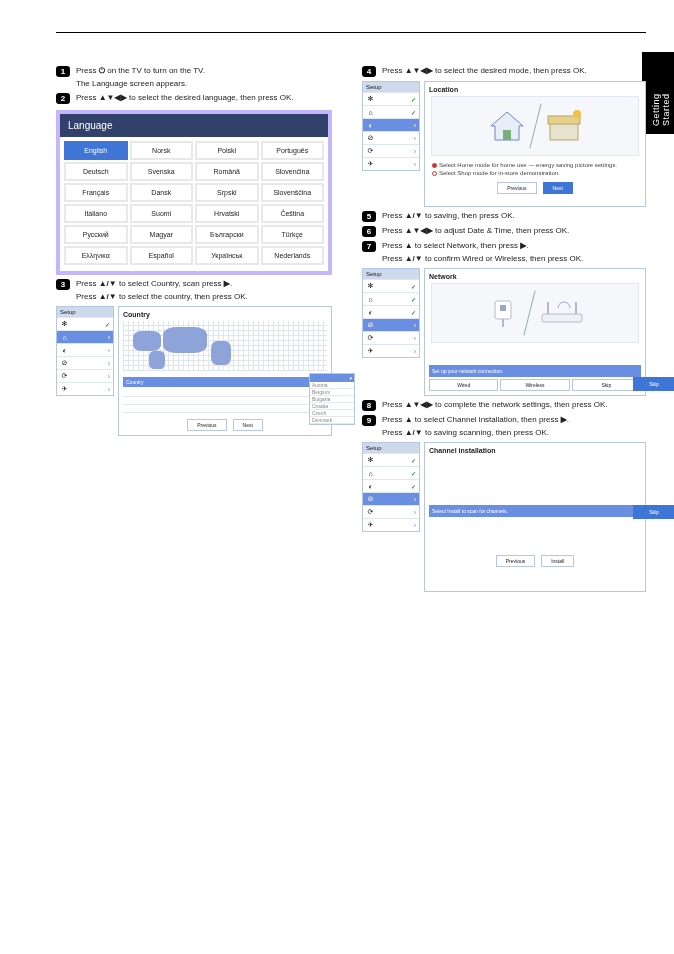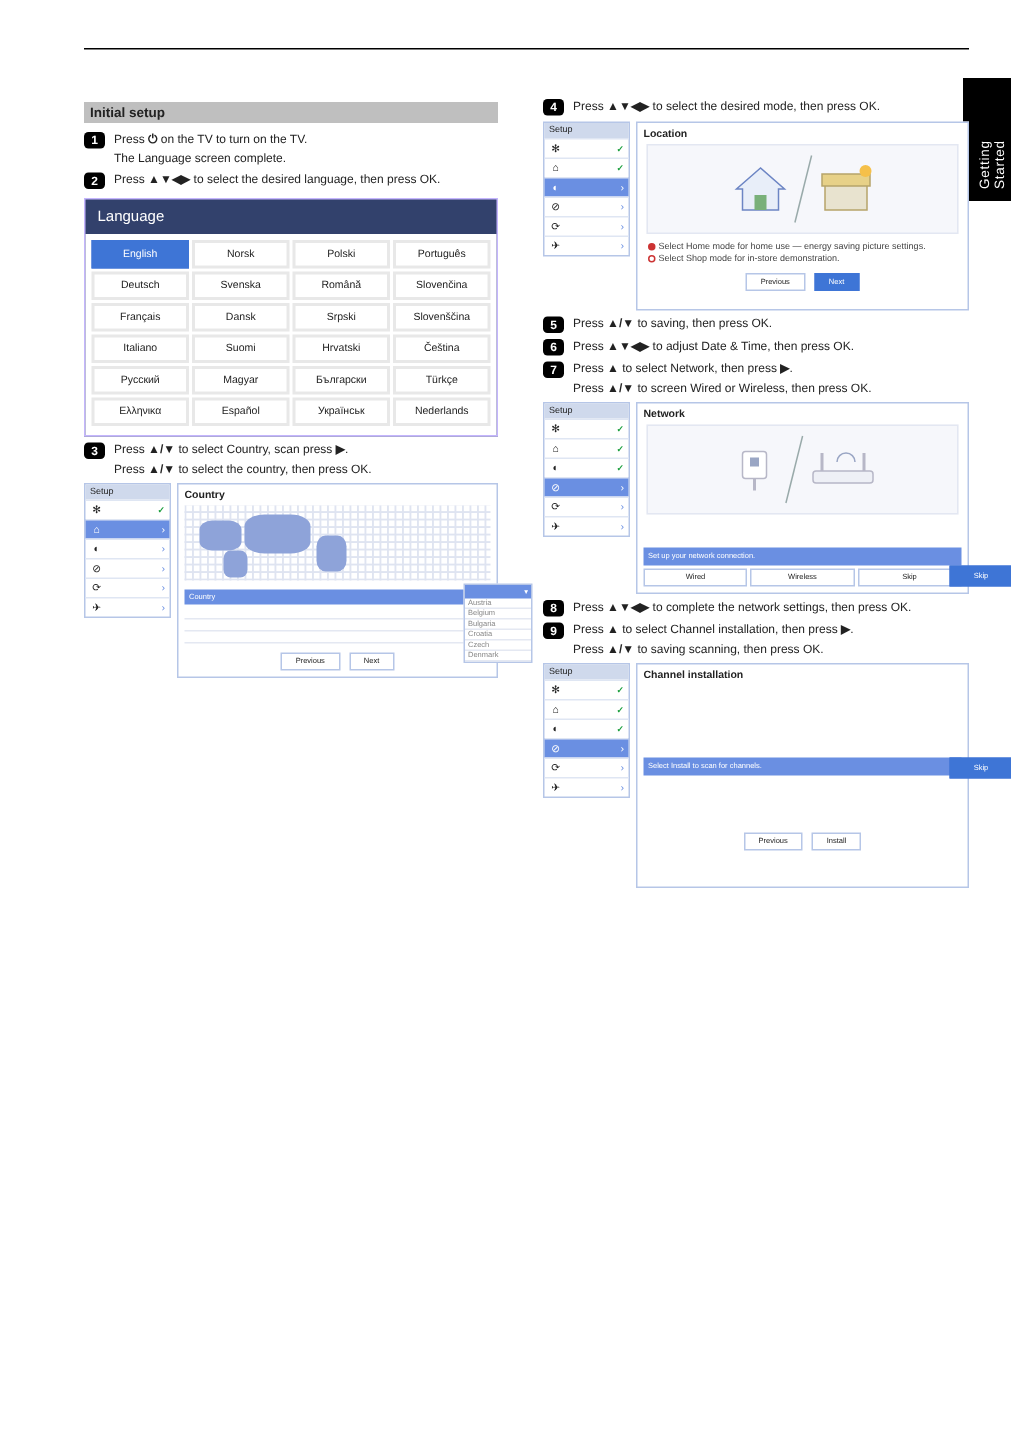--- a/index.html
+++ b/index.html
@@ -14,21 +14,21 @@
   h1{font-size:15px;font-weight:bold;margin-bottom:4px;line-height:1.15}
   .intro{font-size:8px;line-height:1.25;margin-bottom:4px}
   .bar{background:#bfbfbf;padding:2px 4px;font-size:9px;font-weight:bold;margin:6px 0}
   .step{display:flex;gap:6px;margin:4px 0 2px 0}
   .badge{width:14px;height:11px;border-radius:3px;background:#000;color:#fff;display:flex;align-items:center;justify-content:center;font-size:8px;font-weight:bold;flex-shrink:0;line-height:1}
   .step .txt{font-size:8px;line-height:1.25}
   .txt b{font-weight:bold}
   .glyph{font-family:Arial,sans-serif}
   .step-sub{font-size:8px;line-height:1.25;margin-left:20px;margin-top:2px}
 
-  .lang-panel{border:1px solid #c4b5fd;margin:6px 0 4px 0;background:#32416c}
+  .lang-panel{border:4px solid #c4b5fd;margin:6px 0 4px 0;background:#32416c}
   .lang-title{color:#fff;font-size:10px;padding:6px 8px}
   .lang-grid{background:#fff;padding:4px}
   .lang-row{display:flex;gap:2px;margin-bottom:2px}
   .lang-cell{flex:1;border:2px solid #e8e8e8;background:#fff;text-align:center;font-size:7px;padding:4px 0;color:#222}
   .lang-cell.sel{background:#3e75d6;color:#fff;border-color:#3e75d6}
 
   .setup-wrap{display:flex;gap:4px;margin-top:4px;align-items:flex-start}
   .sidebar{width:58px;border:1px solid #b6c6e7}
   .sidebar .sh{background:#cfd9ec;font-size:6px;padding:2px 3px}
   .srow{display:flex;align-items:center;justify-content:space-between;border-top:1px solid #dfe6f3;padding:1px 3px;height:13px;font-size:6px}
@@ -71,27 +71,26 @@
 </head>
 <body>
 
 <div class="page">
   <div class="hr-top"></div>
   <div class="side-tab">
       <span>Getting Started</span>
     </div>
 
   <div class="col col-left">
-    <div class="bar">Initial setup</div>
 
     <div class="step">
       <div class="badge">1</div>
       <div class="txt"><span>Press </span><b class="glyph">⏻</b><span> on the TV to turn on the TV.</span></div>
     </div>
-    <p class="step-sub">The Language screen complete.</p>
+    <p class="step-sub">The Language screen appears.</p>
 
     <div class="step">
       <div class="badge">2</div>
       <div class="txt"><span>Press </span><b class="glyph"><span>▲</span><span>▼</span><span>◀</span><span>▶</span></b><span> to select the desired language, then press OK.</span></div>
     </div>
 
     <div class="lang-panel">
       <div class="lang-title">Language</div>
       <div class="lang-grid" id="langgrid">
           <div class="lang-row">
@@ -268,21 +267,21 @@
       <div class="txt"><span>Press </span><b class="glyph"><span>▲</span>/<span>▼</span></b><span> to saving, then press OK.</span></div>
     </div>
     <div class="step">
       <div class="badge">6</div>
       <div class="txt"><span>Press </span><b class="glyph"><span>▲</span><span>▼</span><span>◀</span><span>▶</span></b><span> to adjust Date &amp; Time, then press OK.</span></div>
     </div>
     <div class="step">
       <div class="badge">7</div>
       <div class="txt"><span>Press </span><b class="glyph">▲</b><span> to select Network, then press </span><b class="glyph">▶</b><span>.</span></div>
     </div>
-    <p class="step-sub"><span>Press </span><b class="glyph"><span>▲</span>/<span>▼</span></b><span> to screen Wired or Wireless, then press OK.</span></p>
+    <p class="step-sub"><span>Press </span><b class="glyph"><span>▲</span>/<span>▼</span></b><span> to confirm Wired or Wireless, then press OK.</span></p>
 
     <div class="setup-wrap rel">
       <div class="sidebar">
         <div class="sh">Setup</div>
         <div id="sb3">
             <div class="srow">
               <span class="ic">✻</span>
               <span class="check">✓</span>
             </div>
             <div class="srow">

